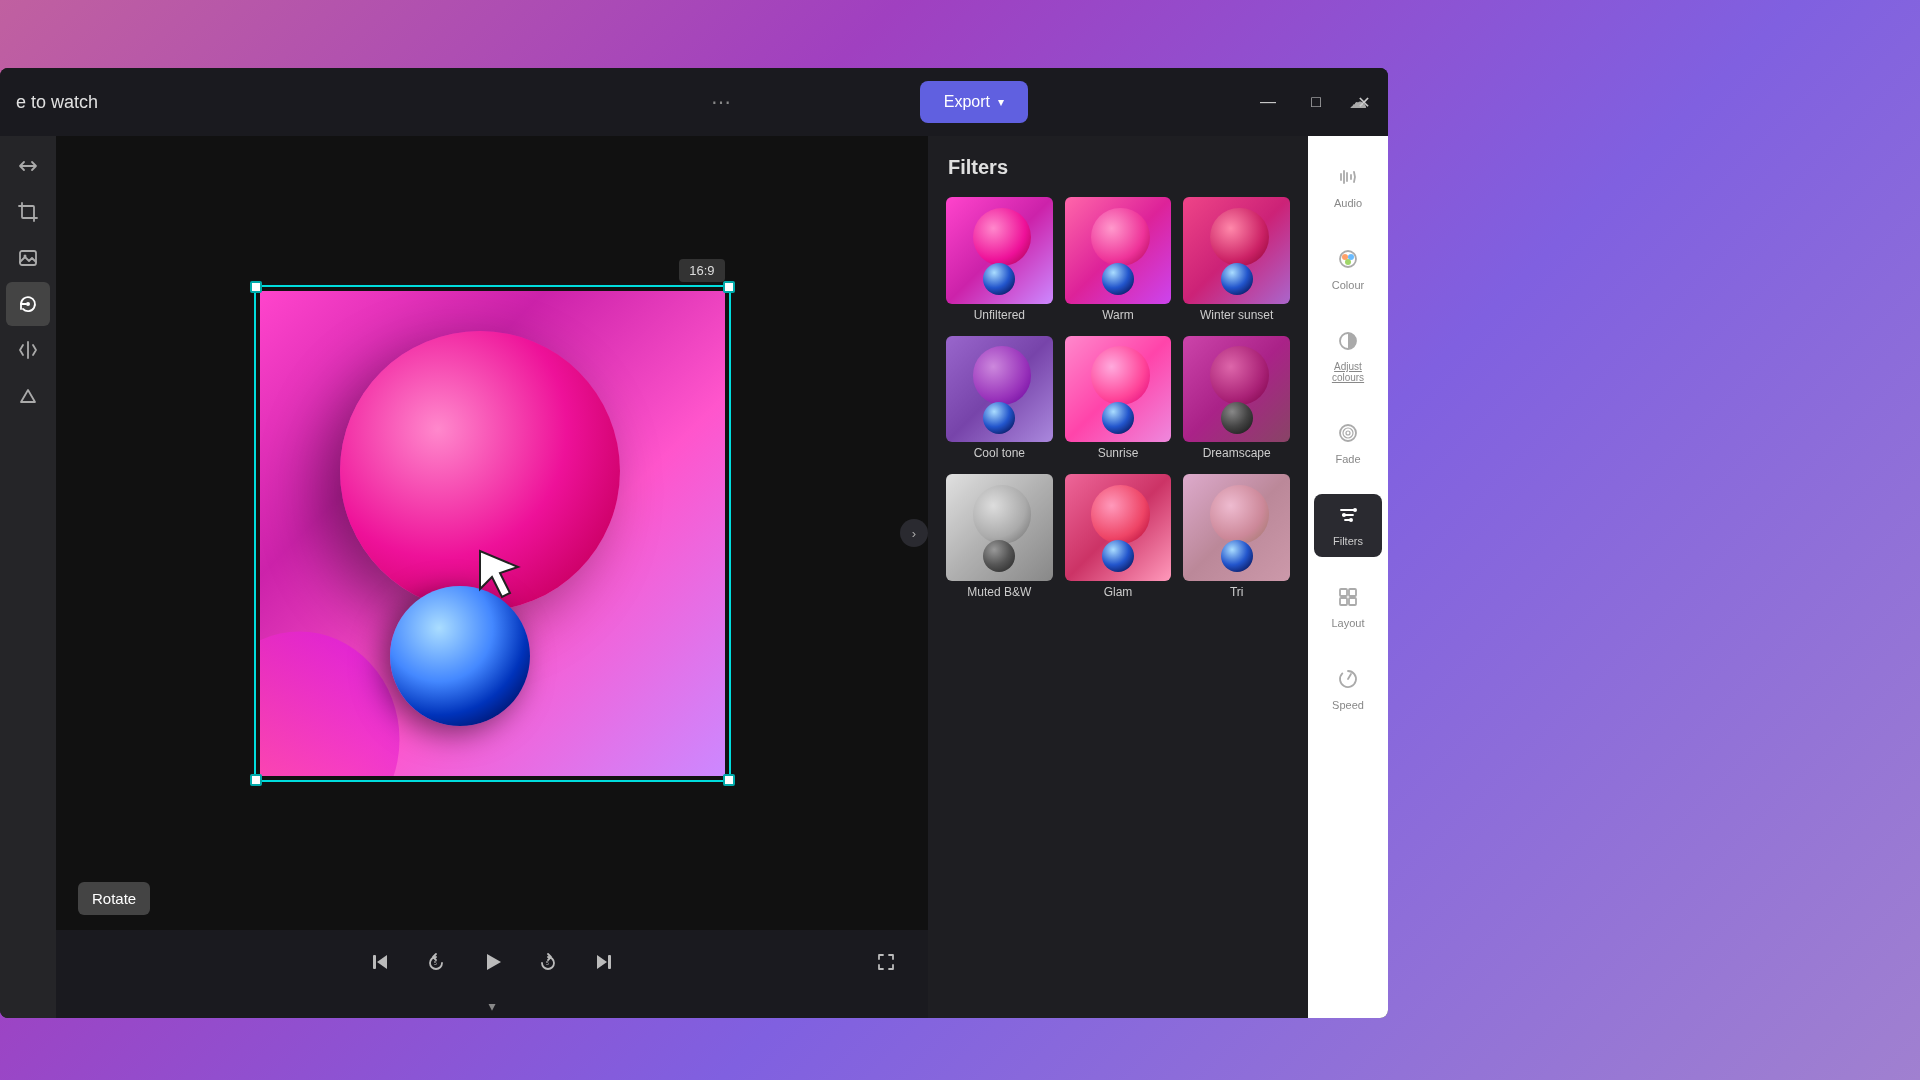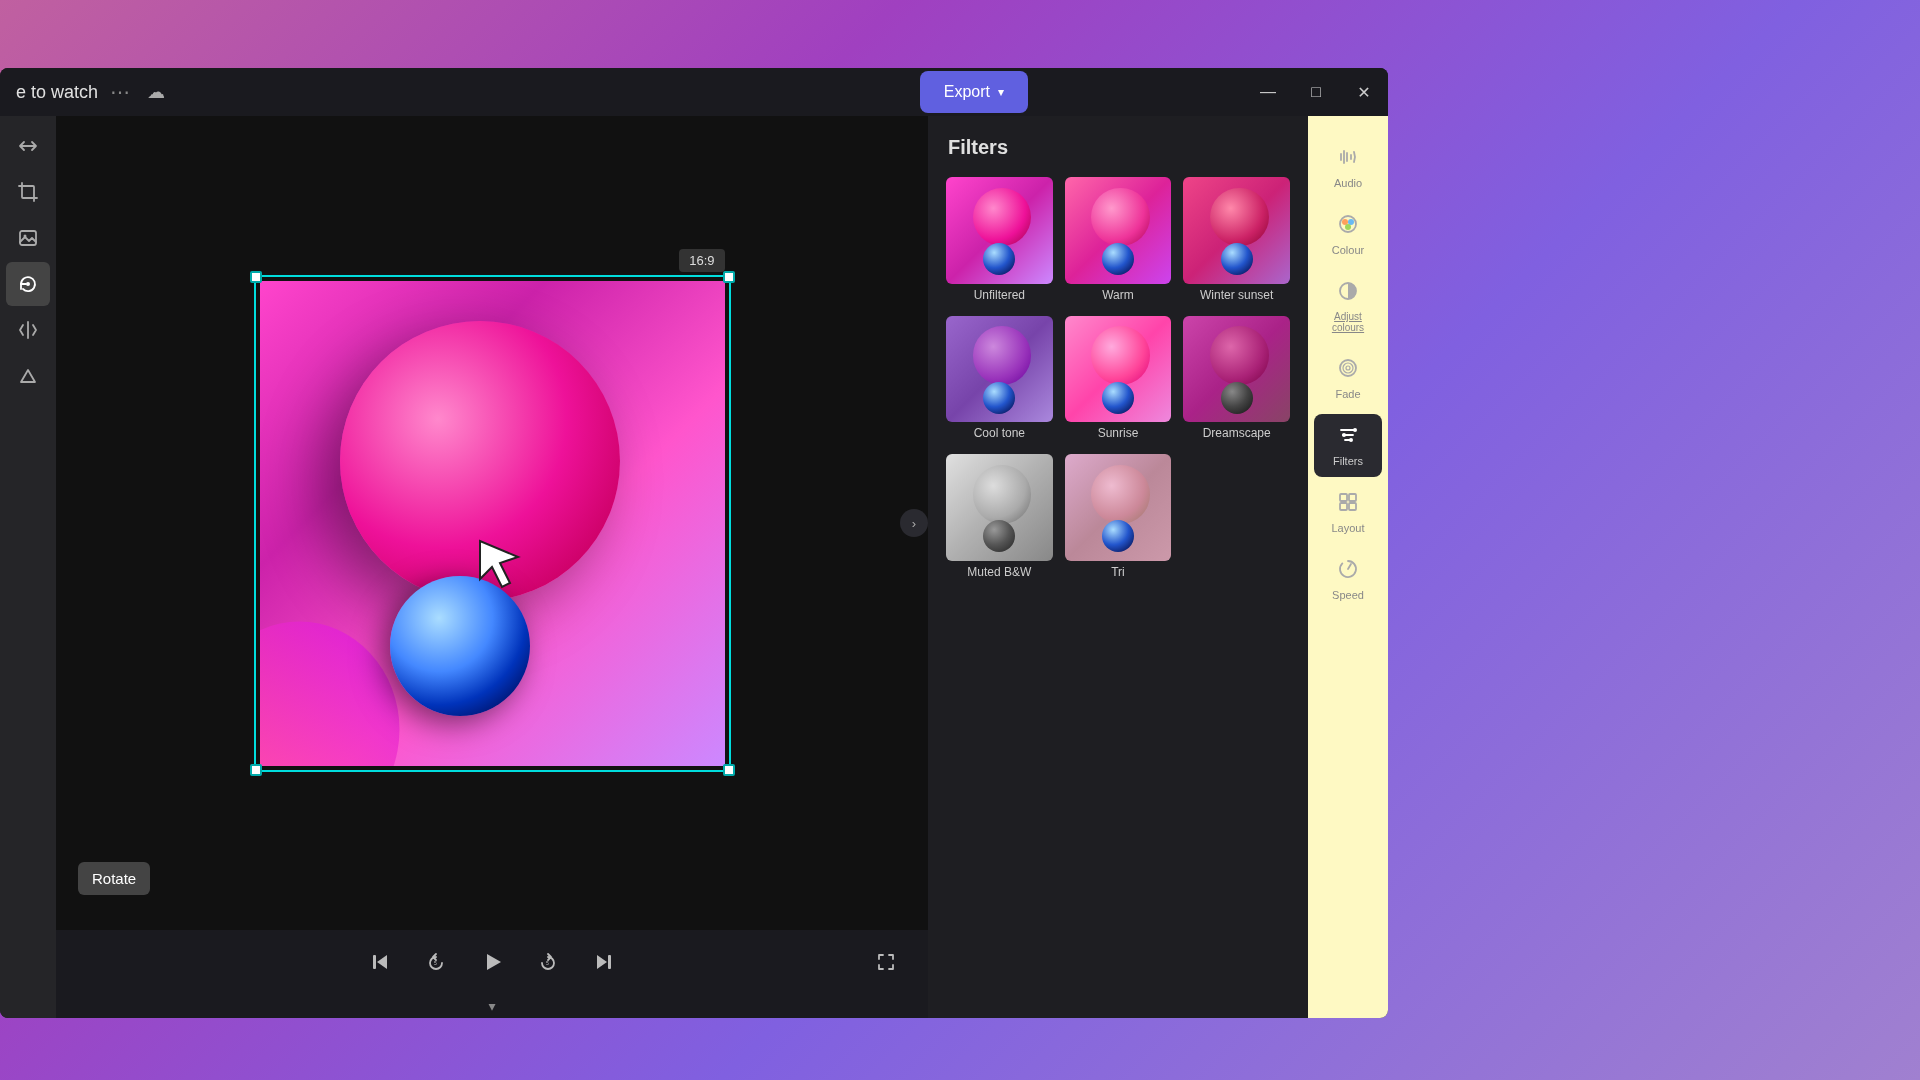--- a/index.html
+++ b/index.html
@@ -22,25 +22,26 @@
       border-radius: 8px;
       overflow: hidden;
       display: flex;
       flex-direction: column;
     }
 
     
     .titlebar {
       display: flex;
       align-items: center;
-      height: 48px;
+      height: 68px;
       background: #1a1a1f;
       padding: 0 16px;
       flex-shrink: 0;
       position: relative;
+      justify-content: space-between;
     }
     .titlebar-title {
       color: #e0e0e0;
       font-size: 18px;
       font-weight: 400;
       margin-right: 12px;
     }
     .titlebar-dots {
       color: #888;
       font-size: 20px;
@@ -363,26 +364,26 @@
     }
     .filter-thumb-inner {
       width: 100%;
       height: 100%;
       position: relative;
     }
 
     
     .right-sidebar {
       width: 80px;
-      background: #fef9c3;
+      background: #ffffff;
       display: flex;
       flex-direction: column;
       align-items: center;
       padding: 20px 0;
-      gap: 4px;
+      gap: 19px;
       flex-shrink: 0;
     }
     .sidebar-icon-item {
       display: flex;
       flex-direction: column;
       align-items: center;
       gap: 4px;
       padding: 10px 6px;
       border-radius: 8px;
       cursor: pointer;
@@ -611,20 +612,29 @@
             <div class="filter-thumb-inner">
               <div class="ft-ball-big" style="background: radial-gradient(circle at 35% 35%, #ddd, #aaa 60%, #666);"></div>
               <div class="ft-ball-small" style="background: radial-gradient(circle at 35% 30%, #999, #555 50%, #222);"></div>
             </div>
           </div>
           <span class="filter-name">Muted B&amp;W</span>
         </div>
 
 
 
+        <div class="filter-item">
+          <div class="filter-thumb ft-row4b">
+            <div class="filter-thumb-inner">
+              <div class="ft-ball-big" style="background: radial-gradient(circle at 35% 35%, #ff99bb, #ee4466 60%, #aa0033);"></div>
+              <div class="ft-ball-small"></div>
+            </div>
+          </div>
+          <span class="filter-name">Glam</span>
+        </div>
 
         <div class="filter-item">
           <div class="filter-thumb ft-row4c">
             <div class="filter-thumb-inner">
               <div class="ft-ball-big" style="background: radial-gradient(circle at 35% 35%, #eebbd0, #cc8899 60%, #997766);"></div>
               <div class="ft-ball-small"></div>
             </div>
           </div>
           <span class="filter-name">Tri</span>
         </div>

